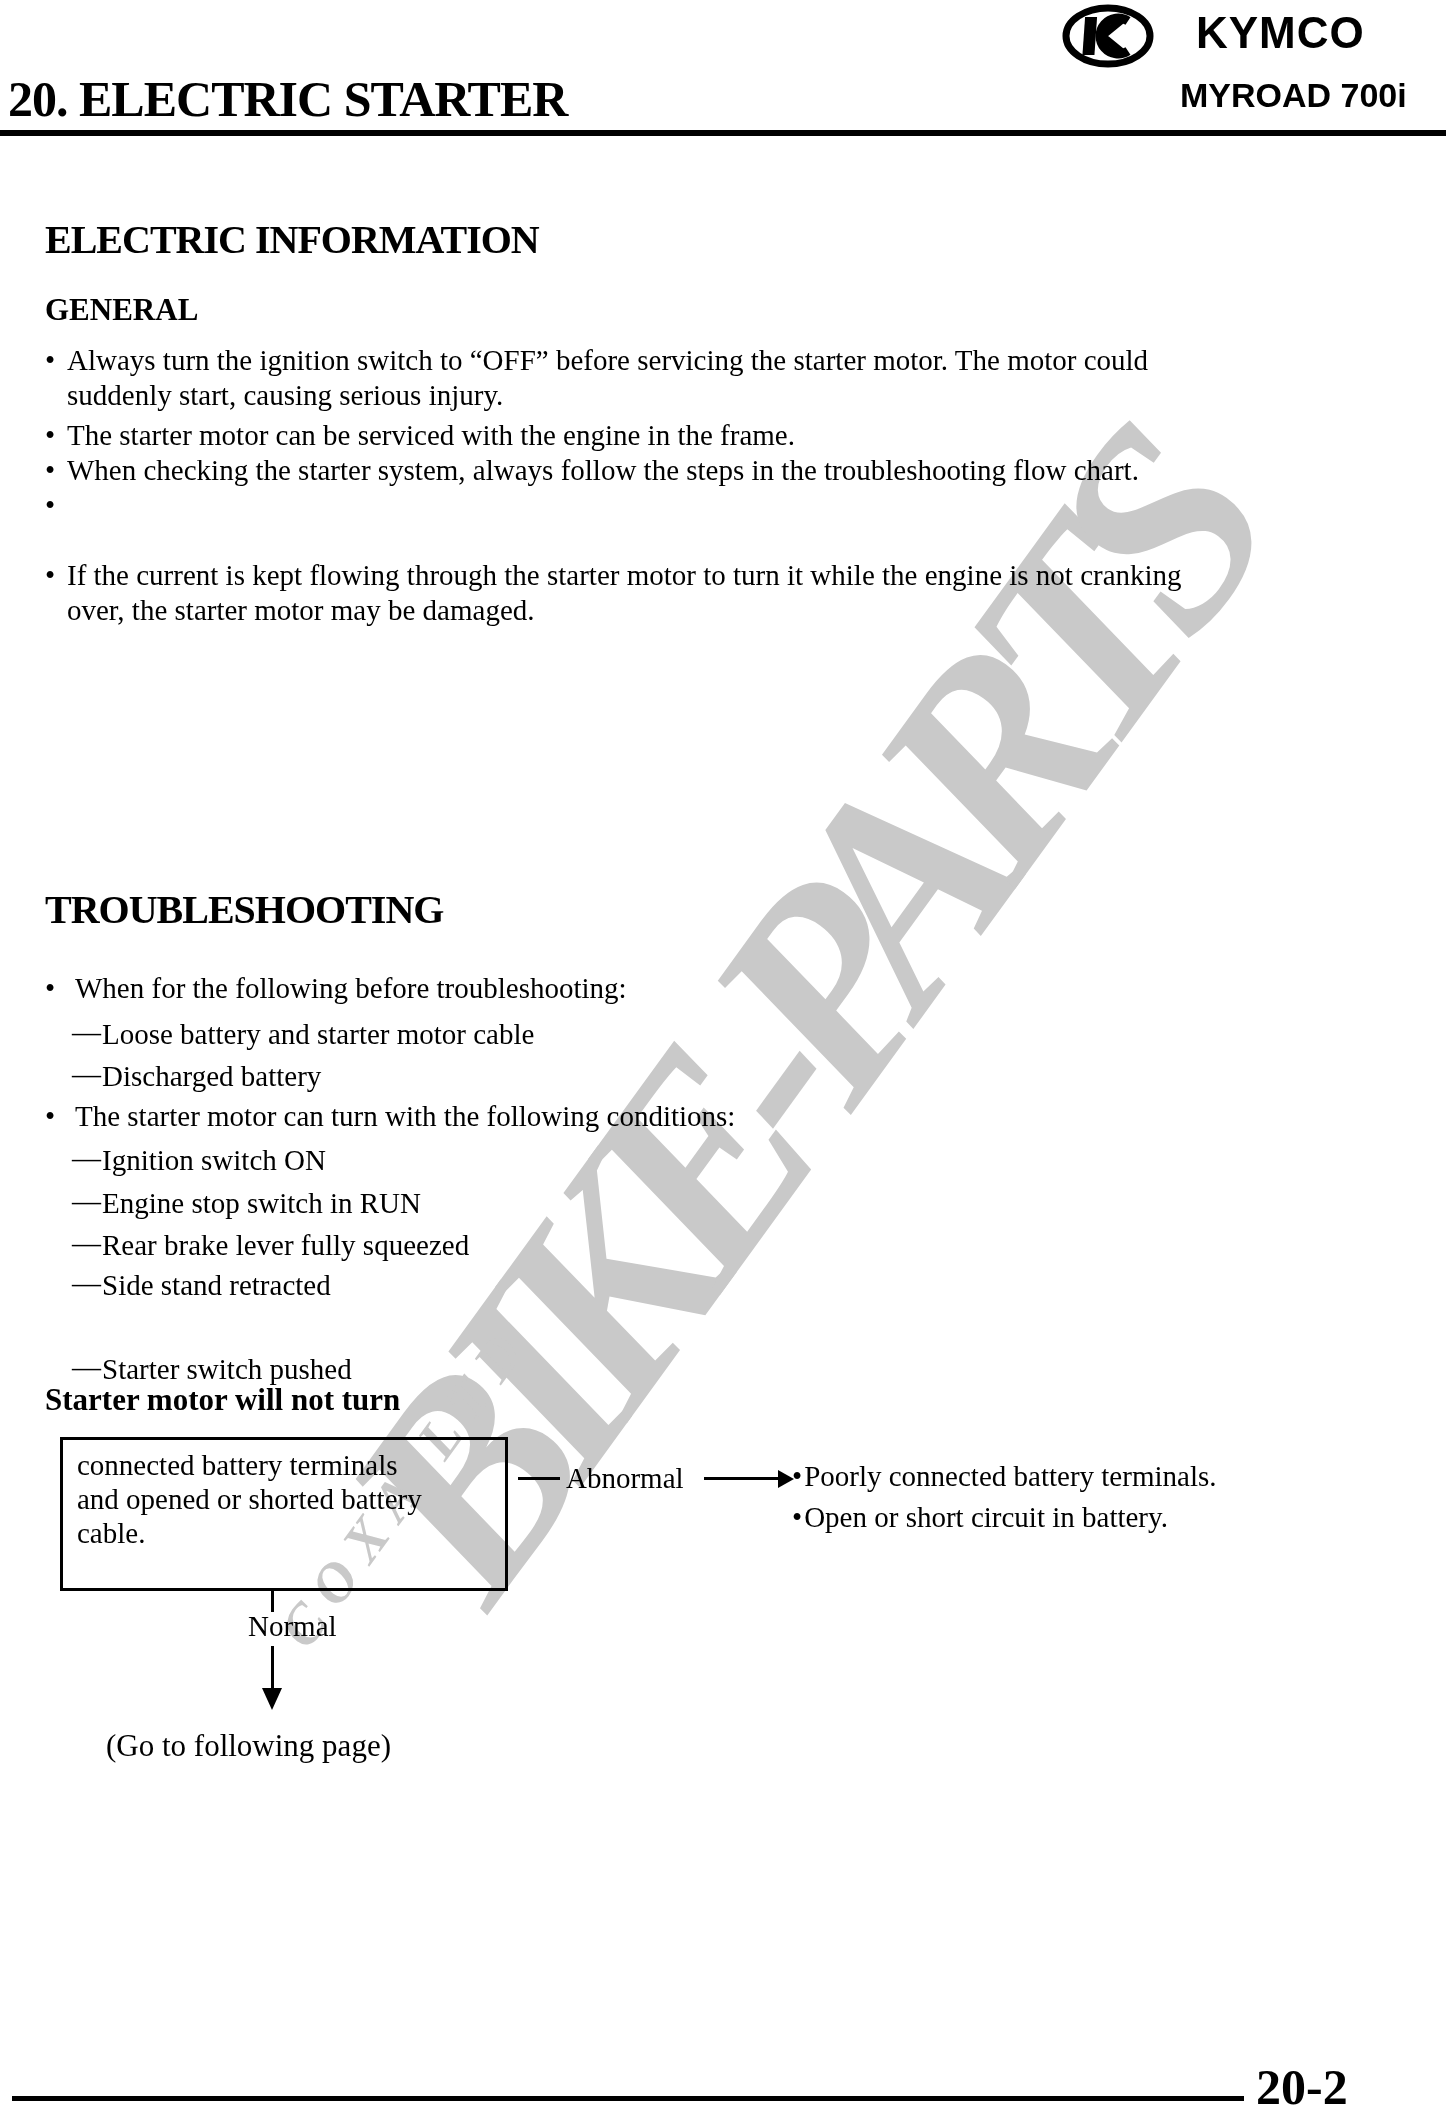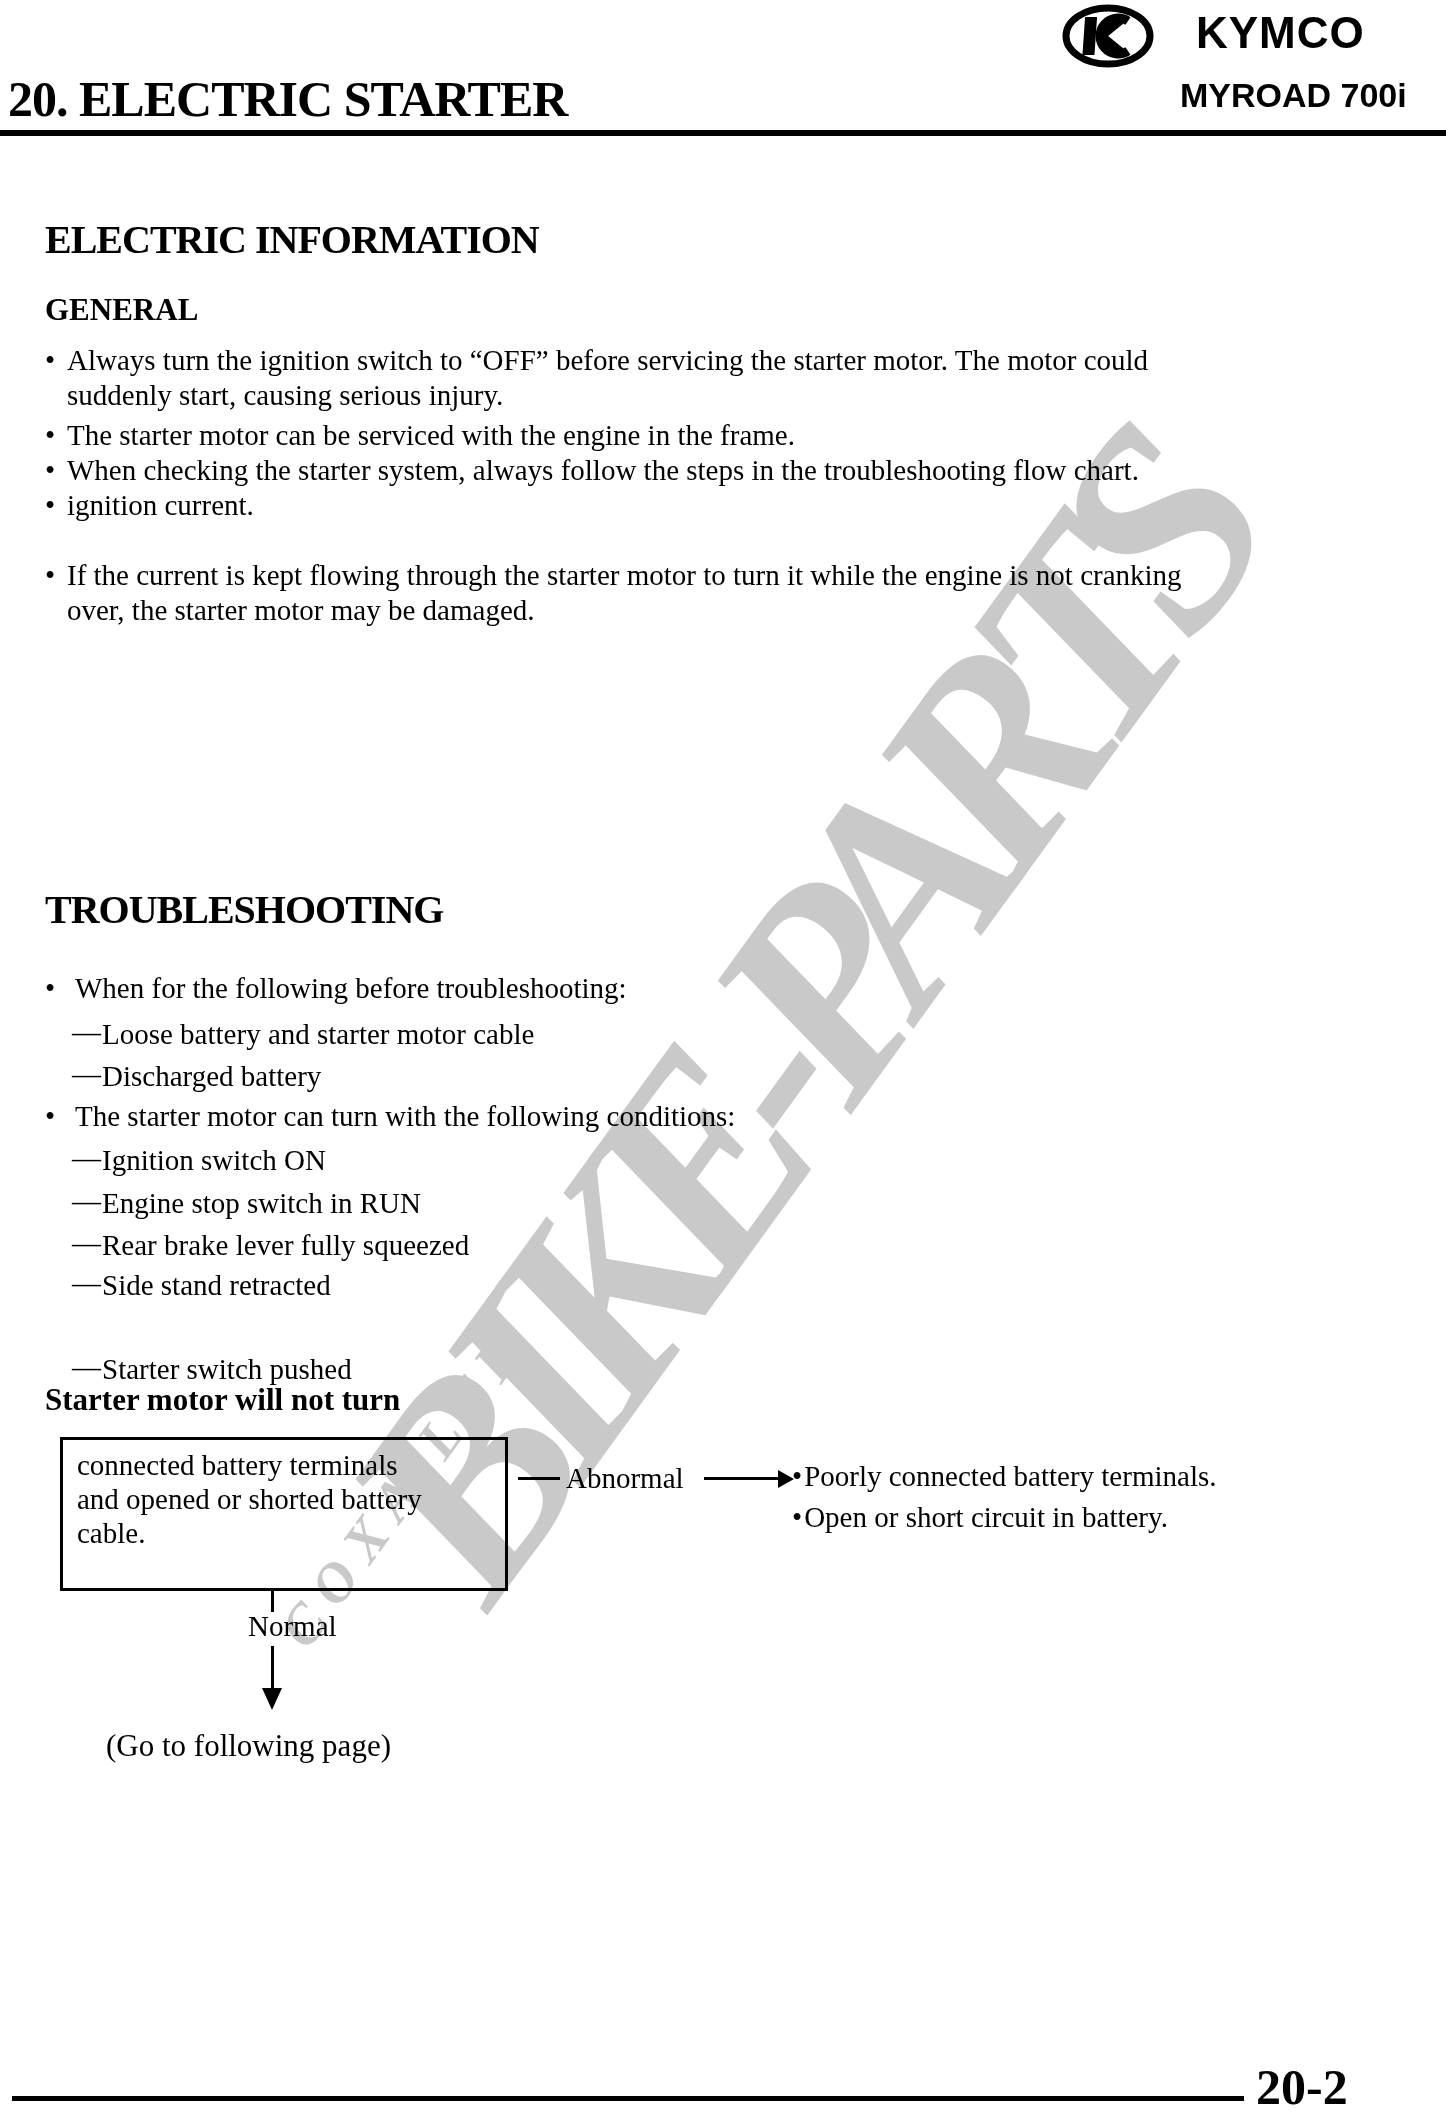--- a/index.html
+++ b/index.html
@@ -86,21 +86,20 @@
       <div>Always turn the ignition switch to “OFF” before servicing the starter motor. The motor could</div>
       <div>suddenly start, causing serious injury.</div>
     </div>
     <div class="abs bullet" style="top:418px">
       <div>The starter motor can be serviced with the engine in the frame.</div>
     </div>
     <div class="abs bullet" style="top:453px">
       <div>When checking the starter system, always follow the steps in the troubleshooting flow chart.</div>
     </div>
     <div class="abs bullet" style="top:488px">
-      <div>ignition current.</div>
     </div>
     <div class="abs bullet" style="top:558px">
       <div>If the current is kept flowing through the starter motor to turn it while the engine is not cranking</div>
       <div>over, the starter motor may be damaged.</div>
     </div>
 
     <div class="abs h-section" style="top:886px">TROUBLESHOOTING</div>
 
     <div class="abs bullet t-bullet" style="top:971px">
       <div>When for the following before troubleshooting:</div>

